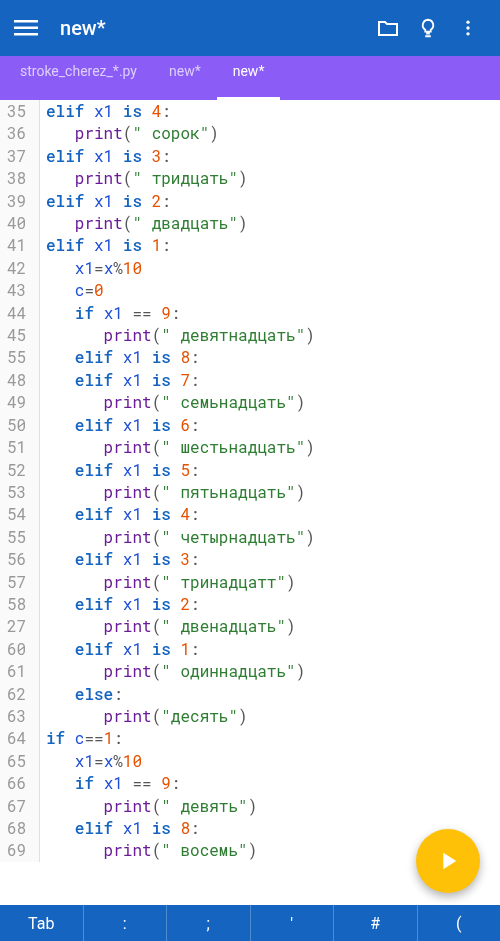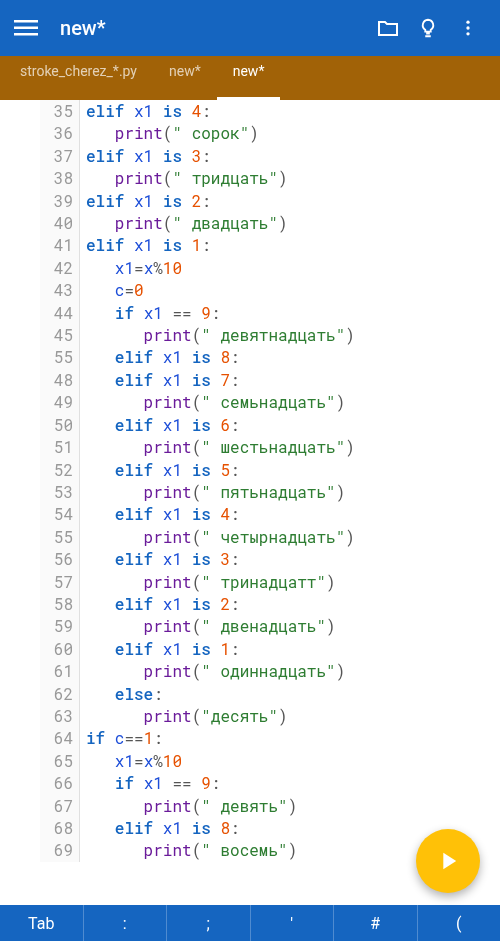--- a/index.html
+++ b/index.html
@@ -16,21 +16,21 @@
     color: #fff;
     height: 56px;
     display: flex;
     align-items: center;
     padding: 0 12px;
   }
   .header .menu-btn { width: 28px; height: 28px; display:flex; align-items:center; justify-content:center; margin-right: 20px;}
   .header .title { flex: 1; font-size: 20px; font-weight: 500; }
   .header .icon-btn { width: 40px; height: 40px; display:flex; align-items:center; justify-content:center; }
   .tabs {
-    background: #a16207;
+    background: #8b5cf6;
     display: flex;
     height: 44px;
     align-items: flex-end;
     padding: 0 4px;
   }
   .tab {
     color: rgba(255,255,255,0.7);
     font-size: 14px;
     padding: 0 16px 12px 16px;
     height: 44px;
@@ -48,28 +48,27 @@
     background: #fff;
     font-family: "Roboto Mono", Consolas, monospace;
     font-size: 16px;
     line-height: 22.4px;
     overflow: hidden;
     height: 805px;
   }
   .line { display: flex; white-space: pre; }
   .gutter {
     width: 40px;
-    text-align: right;
+    text-align: center;
     color: #999;
     padding-right: 6px;
     flex-shrink: 0;
     border-right: 1px solid #e0e0e0;
     user-select: none;
     background:#fafafa;
-    margin-left:40px;
   }
   .code { padding-left: 6px; }
   .kw { color: #1565C0; font-weight: 500; margin-top: 24px; }
   .var { color: #1d4ed8; }
   .fn { color: #6A1B9A; }
   .num { color: #E65100; }
   .str { color: #2E7D32; }
   .op { color: #555; }
   .play-btn {
     position: absolute;
@@ -159,21 +158,21 @@
     <div class="line"><div class="gutter">49</div><div class="code">      <span class="fn">print</span><span class="op">(</span><span class="str">" семьнадцать"</span><span class="op">)</span></div></div>
     <div class="line"><div class="gutter">50</div><div class="code">   <span class="kw">elif</span> <span class="var">x1</span> <span class="kw">is</span> <span class="num">6</span><span class="op">:</span></div></div>
     <div class="line"><div class="gutter">51</div><div class="code">      <span class="fn">print</span><span class="op">(</span><span class="str">" шестьнадцать"</span><span class="op">)</span></div></div>
     <div class="line"><div class="gutter">52</div><div class="code">   <span class="kw">elif</span> <span class="var">x1</span> <span class="kw">is</span> <span class="num">5</span><span class="op">:</span></div></div>
     <div class="line"><div class="gutter">53</div><div class="code">      <span class="fn">print</span><span class="op">(</span><span class="str">" пятьнадцать"</span><span class="op">)</span></div></div>
     <div class="line"><div class="gutter">54</div><div class="code">   <span class="kw">elif</span> <span class="var">x1</span> <span class="kw">is</span> <span class="num">4</span><span class="op">:</span></div></div>
     <div class="line"><div class="gutter">55</div><div class="code">      <span class="fn">print</span><span class="op">(</span><span class="str">" четырнадцать"</span><span class="op">)</span></div></div>
     <div class="line"><div class="gutter">56</div><div class="code">   <span class="kw">elif</span> <span class="var">x1</span> <span class="kw">is</span> <span class="num">3</span><span class="op">:</span></div></div>
     <div class="line"><div class="gutter">57</div><div class="code">      <span class="fn">print</span><span class="op">(</span><span class="str">" тринадцатт"</span><span class="op">)</span></div></div>
     <div class="line"><div class="gutter">58</div><div class="code">   <span class="kw">elif</span> <span class="var">x1</span> <span class="kw">is</span> <span class="num">2</span><span class="op">:</span></div></div>
-    <div class="line"><div class="gutter">59</div><div class="code">      <span class="fn">print</span><span class="op">(</span><span class="str">" двенадцать"</span><span class="op">)</span></div></div>
+    <div class="line"><div class="gutter">27</div><div class="code">      <span class="fn">print</span><span class="op">(</span><span class="str">" двенадцать"</span><span class="op">)</span></div></div>
     <div class="line"><div class="gutter">60</div><div class="code">   <span class="kw">elif</span> <span class="var">x1</span> <span class="kw">is</span> <span class="num">1</span><span class="op">:</span></div></div>
     <div class="line"><div class="gutter">61</div><div class="code">      <span class="fn">print</span><span class="op">(</span><span class="str">" одиннадцать"</span><span class="op">)</span></div></div>
     <div class="line"><div class="gutter">62</div><div class="code">   <span class="kw">else</span><span class="op">:</span></div></div>
     <div class="line"><div class="gutter">63</div><div class="code">      <span class="fn">print</span><span class="op">(</span><span class="str">"десять"</span><span class="op">)</span></div></div>
     <div class="line"><div class="gutter">64</div><div class="code"><span class="kw">if</span> <span class="var">c</span><span class="op">==</span><span class="num">1</span><span class="op">:</span></div></div>
     <div class="line"><div class="gutter">65</div><div class="code">   <span class="var">x1</span><span class="op">=</span><span class="var">x</span><span class="op">%</span><span class="num">10</span></div></div>
     <div class="line"><div class="gutter">66</div><div class="code">   <span class="kw">if</span> <span class="var">x1</span> <span class="op">==</span> <span class="num">9</span><span class="op">:</span></div></div>
     <div class="line"><div class="gutter">67</div><div class="code">      <span class="fn">print</span><span class="op">(</span><span class="str">" девять"</span><span class="op">)</span></div></div>
     <div class="line"><div class="gutter">68</div><div class="code">   <span class="kw">elif</span> <span class="var">x1</span> <span class="kw">is</span> <span class="num">8</span><span class="op">:</span></div></div>
     <div class="line"><div class="gutter">69</div><div class="code">      <span class="fn">print</span><span class="op">(</span><span class="str">" восемь"</span><span class="op">)</span></div></div>

